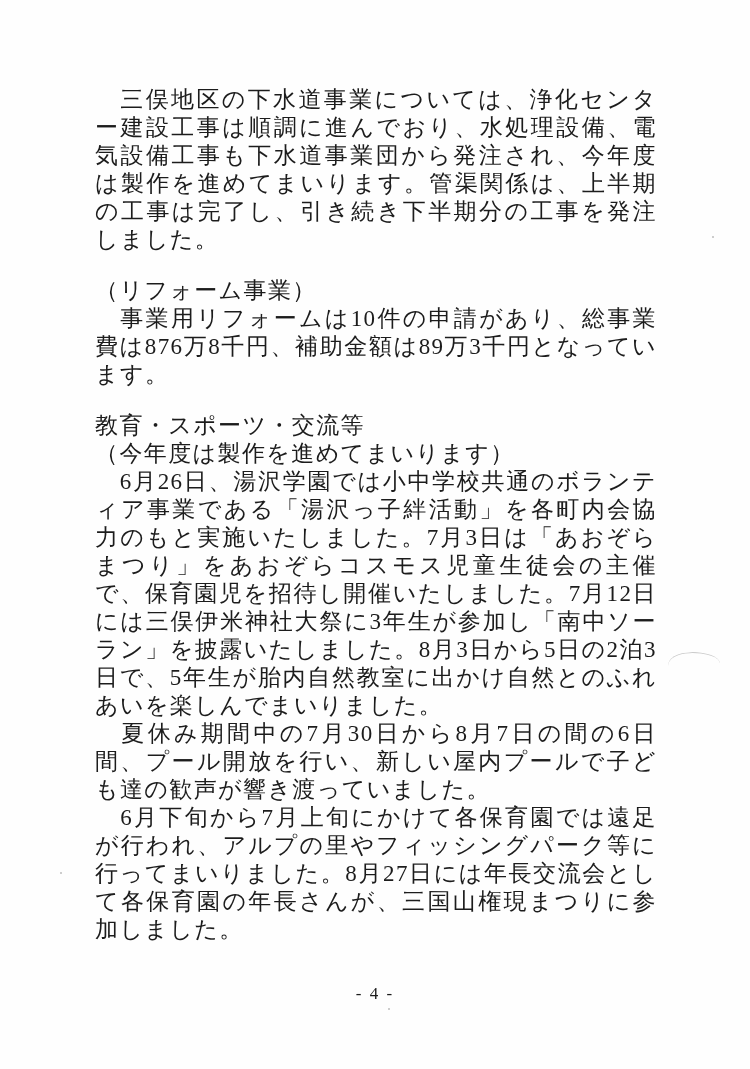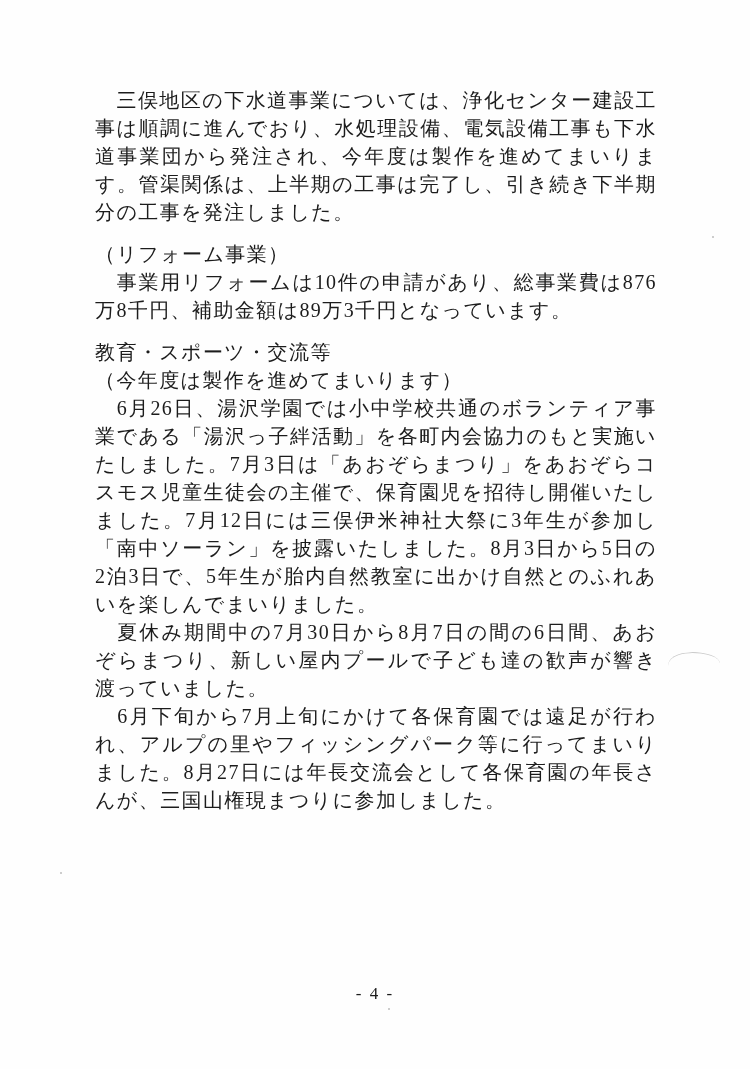--- a/index.html
+++ b/index.html
@@ -18,28 +18,28 @@
     color: #1c1c1c;
   }
   .content {
     position: absolute;
     left: 95px;
     top: 86px;
     width: 562px;
   }
   .content p {
     margin: 0;
-    font-size: 20px;
+    font-size: 23px;
     line-height: 28px;
     letter-spacing: 1.4px;
     text-align: justify;
     text-justify: inter-ideograph;
   }
   section { margin: 0; }
-  section + section { margin-top: 14px; }
+  section + section { margin-top: 23px; }
   .title, .heading { text-align: left; }
   .page-number {
     position: absolute;
     left: 0;
     top: 984px;
     width: 100%;
     text-align: center;
     font-size: 17px;
     letter-spacing: 2px;
   }
@@ -72,21 +72,21 @@
 
     <section>
       <p class="heading">（リフォーム事業）</p>
       <p>　事業用リフォームは10件の申請があり、総事業費は876万8千円、補助金額は89万3千円となっています。</p>
     </section>
 
     <section>
       <p class="title">教育・スポーツ・交流等</p>
       <p class="heading">（今年度は製作を進めてまいります）</p>
       <p>　6月26日、湯沢学園では小中学校共通のボランティア事業である「湯沢っ子絆活動」を各町内会協力のもと実施いたしました。7月3日は「あおぞらまつり」をあおぞらコスモス児童生徒会の主催で、保育園児を招待し開催いたしました。7月12日には三俣伊米神社大祭に3年生が参加し「南中ソーラン」を披露いたしました。8月3日から5日の2泊3日で、5年生が胎内自然教室に出かけ自然とのふれあいを楽しんでまいりました。</p>
-      <p>　夏休み期間中の7月30日から8月7日の間の6日間、あおぞらまつり、新しい屋内プールで子ども達の歓声が響き渡っていました。</p>
+      <p>　夏休み期間中の7月30日から8月7日の間の6日間、プール開放を行い、新しい屋内プールで子ども達の歓声が響き渡っていました。</p>
       <p>　6月下旬から7月上旬にかけて各保育園では遠足が行われ、アルプの里やフィッシングパーク等に行ってまいりました。8月27日には年長交流会として各保育園の年長さんが、三国山権現まつりに参加しました。</p>
     </section>
 
   </div>
 
   <div class="scan-artifact"></div>
   <span class="speck s1"></span>
   <span class="speck s2"></span>
   <span class="speck s3"></span>
 

